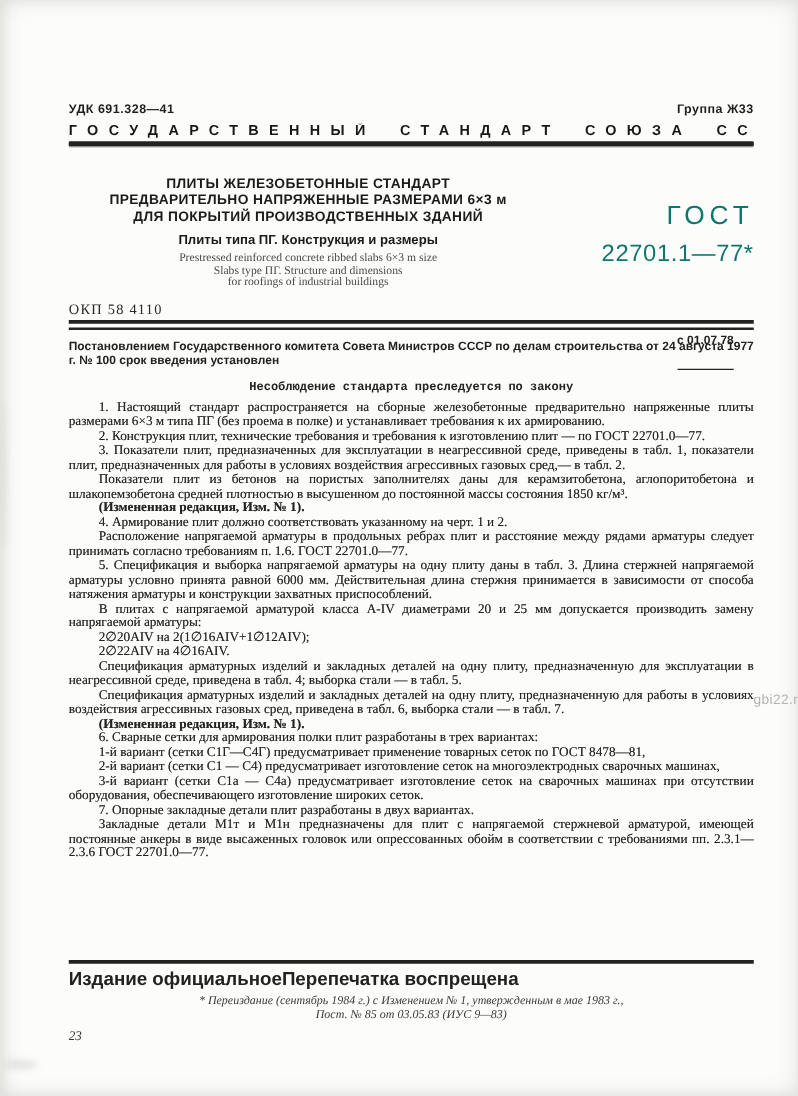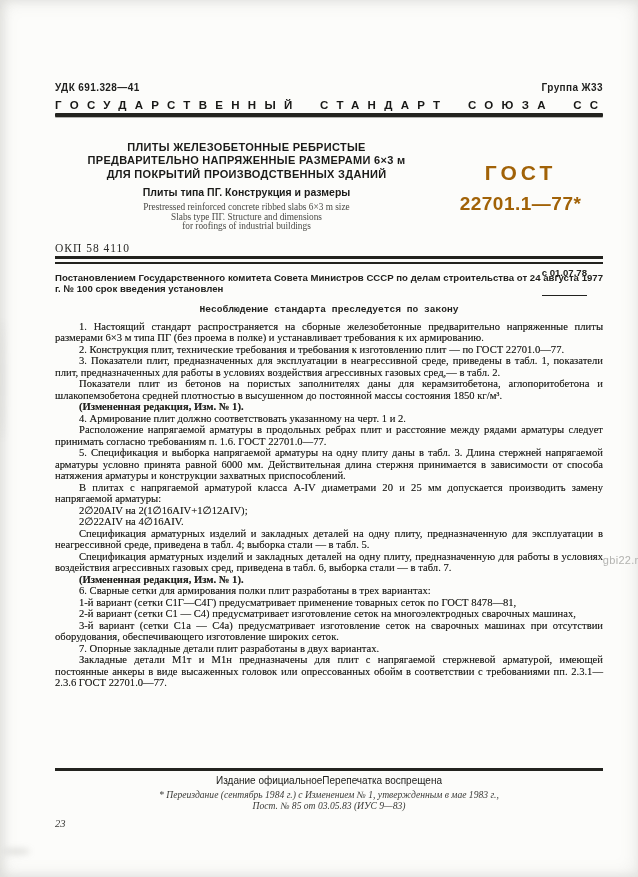--- a/index.html
+++ b/index.html
@@ -23,43 +23,43 @@
     font-family:"Liberation Sans", sans-serif;font-weight:bold;
     font-size:11.5px;letter-spacing:8.3px;word-spacing:8px;color:#181816;}
   .thick-rule{margin-top:2px;height:3.5px;background:#23231f;border-radius:1px;box-shadow:0 1px 0 rgba(40,40,35,.35);}
   
   .title-section{display:flex;margin-top:24px;}
   .title-left{width:383px;text-align:center;}
   .title-line{font-family:"Liberation Sans", sans-serif;font-weight:bold;font-size:11px;line-height:13.5px;letter-spacing:.3px;color:#1b1b19;}
   .subtitle{margin-top:5px;font-family:"Liberation Sans", sans-serif;font-weight:bold;font-size:10.5px;color:#1b1b19;}
   .title-en{margin-top:5px;color:#4a4a46;}
   .title-en-line{font-size:9.3px;line-height:9.6px;}
-  .gost-block{flex:1;text-align:center;padding-top:22px;font-family:"Liberation Sans", sans-serif;font-weight:bold;color:#a16207;}
+  .gost-block{flex:1;text-align:right;padding-top:22px;font-family:"Liberation Sans", sans-serif;font-weight:normal;color:#0f766e;}
   .gost-label{font-size:21px;letter-spacing:4px;line-height:20px;}
   .gost-number{margin-top:10px;font-size:19px;letter-spacing:.5px;}
   
   .okp{margin-top:10px;font-size:11.5px;letter-spacing:1px;color:#2a2a27;}
   .double-rule{margin-top:2px;height:3px;border-top:3px solid #22221e;border-bottom:2px solid #22221e;}
   
   .decree{position:relative;margin-top:8px;
     font-family:"Liberation Sans", sans-serif;font-weight:bold;
     font-size:9.6px;line-height:11.6px;text-align:justify;color:#22221f;}
   .decree-date{position:absolute;right:16px;bottom:-1px;border-bottom:1.5px solid #22221f;padding-bottom:16px;}
   .law-notice{margin-top:9px;text-align:center;
     font-family:Liberation Mono, monospace;font-weight:bold;font-size:9.6px;color:#22221f;}
   
   .body-text{margin-top:6px;text-align:justify;font-size:10.6px;line-height:11.5px;color:#242421;
     text-shadow:0 0 .35px rgba(30,30,25,.55);}
   .para{margin:0;text-indent:24px;}
   .para.b{font-weight:bold;}
   
   .footer{position:absolute;left:55px;top:768px;width:548px;}
   .footer-rule{height:2.5px;background:#23231f;}
-  .footer-row{display:flex;justify-content:center;margin-top:4px;
-    font-family:"Liberation Sans", sans-serif;font-weight:normal;font-size:10px;color:#22221f;}
+  .footer-row{display:flex;justify-content:flex-start;margin-top:4px;
+    font-family:"Liberation Sans", sans-serif;font-weight:bold;font-size:15px;color:#22221f;}
   .footnote{margin-top:3px;text-align:center;font-style:italic;font-size:9.6px;line-height:11.5px;color:#3a3a37;}
   .page-number{margin-top:6px;font-size:10.5px;color:#3a3a37;font-style:italic;}
   
   .watermark{position:absolute;top:554px;right:-7px;
     font-family:"Liberation Sans", sans-serif;font-size:11px;color:#b3b3b0;letter-spacing:.3px;}
   
   .smudge{position:absolute;background:rgba(110,110,105,.18);filter:blur(3px);border-radius:50%;}
   .smudge-1{left:4px;top:848px;width:26px;height:7px;}
   .smudge-2{left:0px;top:320px;width:5px;height:120px;opacity:.5;}
 </style>
@@ -73,21 +73,21 @@
       <span>УДК 691.328—41</span>
       <span>Группа Ж33</span>
     </div>
 
     <div class="state-header">ГОСУДАРСТВЕННЫЙ СТАНДАРТ СОЮЗА ССР</div>
     <div class="thick-rule"></div>
 
     <div class="title-section">
       <div class="title-left">
         <div>
-            <div class="title-line">ПЛИТЫ ЖЕЛЕЗОБЕТОННЫЕ РЕБРИСТЫЕ</div>
+            <div class="title-line">ПЛИТЫ ЖЕЛЕЗОБЕТОННЫЕ СТАНДАРТ</div>
             <div class="title-line">ПРЕДВАРИТЕЛЬНО НАПРЯЖЕННЫЕ РАЗМЕРАМИ 6×3 м</div>
             <div class="title-line">ДЛЯ ПОКРЫТИЙ ПРОИЗВОДСТВЕННЫХ ЗДАНИЙ</div>
           </div>
         <div class="subtitle">Плиты типа ПГ. Конструкция и размеры</div>
         <div class="title-en">
             <div class="title-en-line">Prestressed reinforced concrete ribbed slabs 6×3 m size</div>
             <div class="title-en-line">Slabs type ПГ. Structure and dimensions</div>
             <div class="title-en-line">for roofings of industrial buildings</div>
           </div>
       </div>

